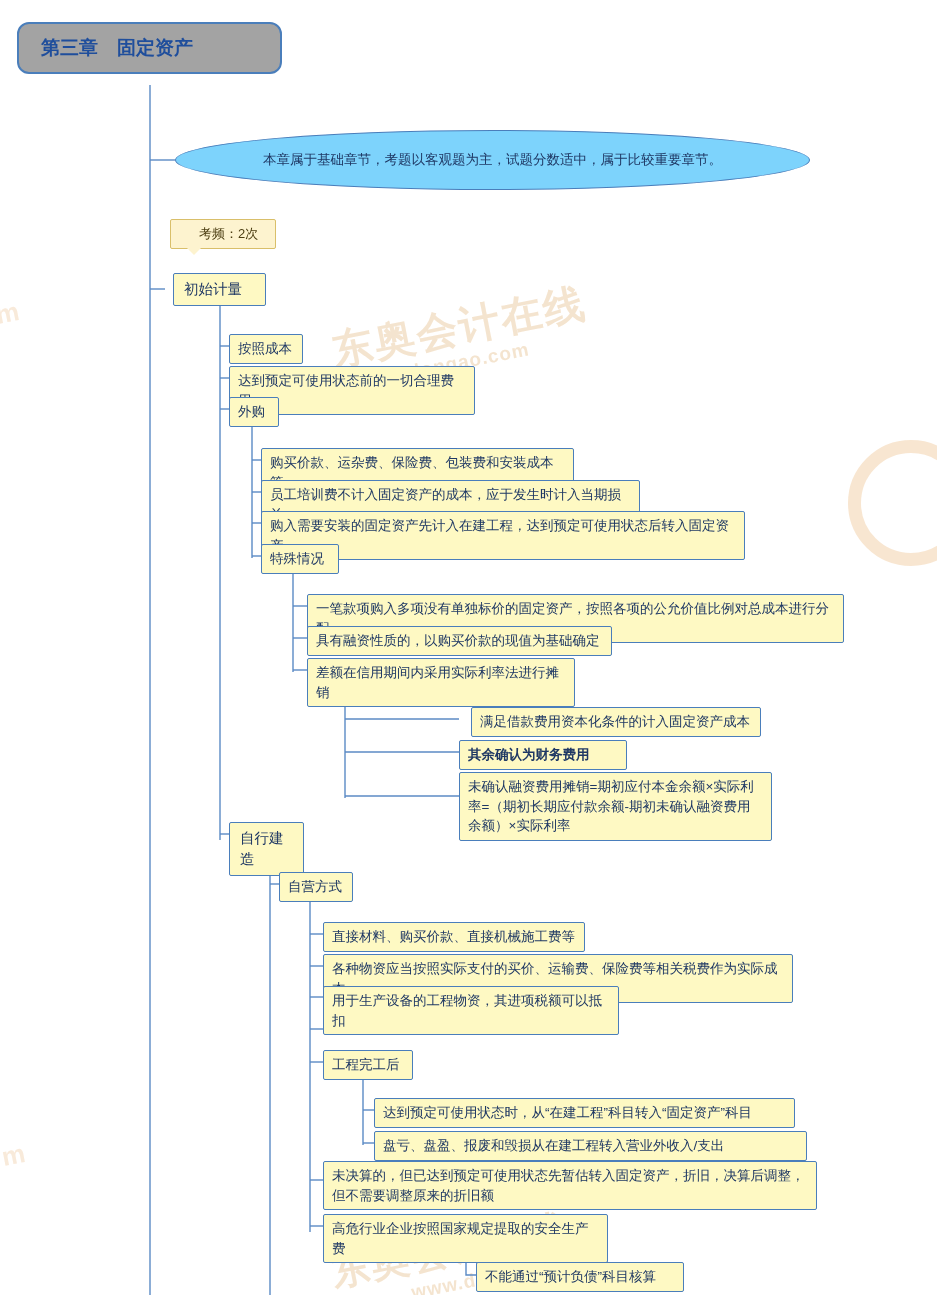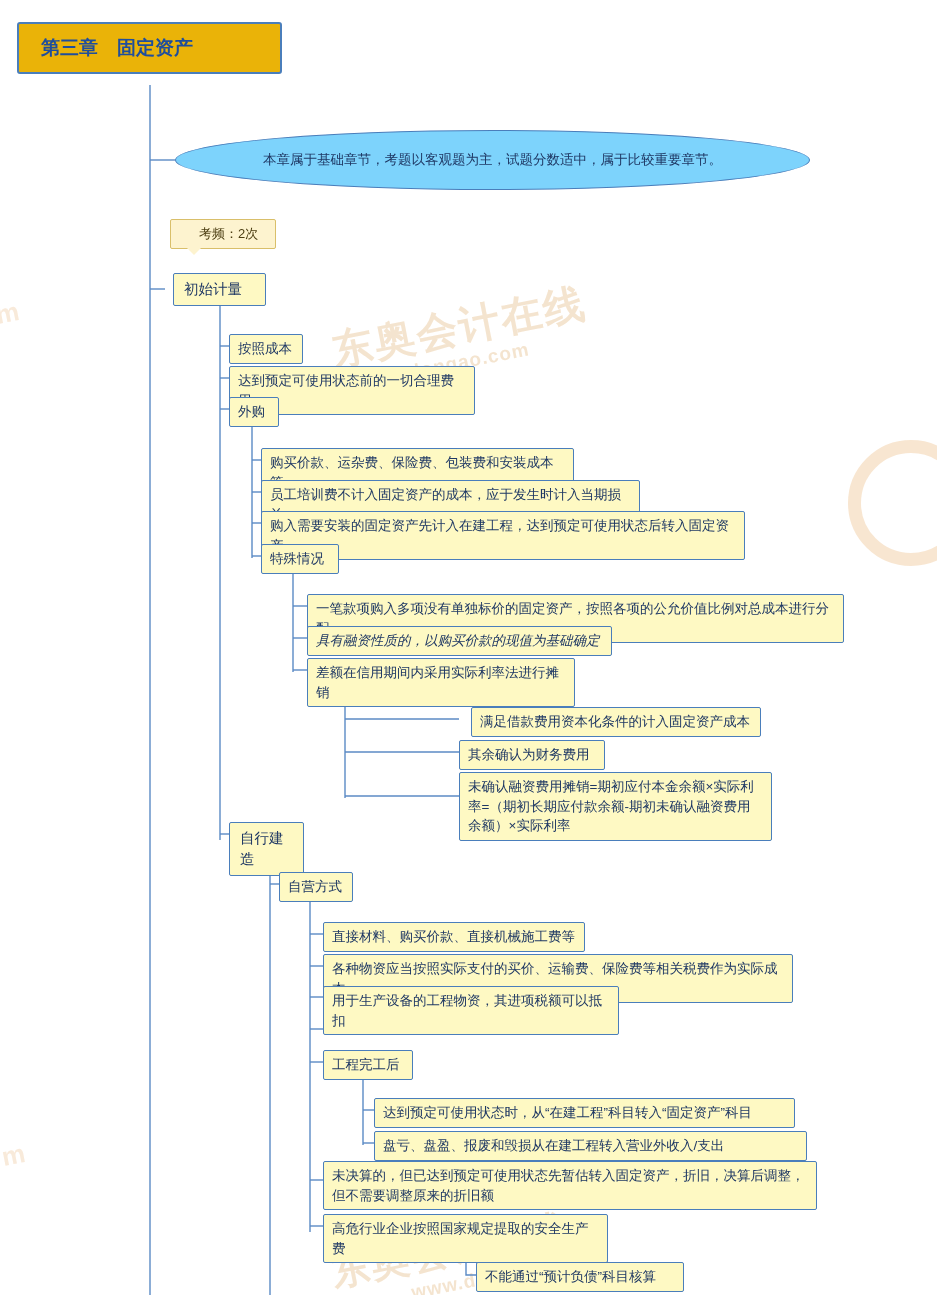--- a/index.html
+++ b/index.html
@@ -72,24 +72,24 @@
     font-size: 13.5px;
     line-height: 1.45;
     padding: 4px 8px;
     border-radius: 2px;
     white-space: pre-wrap;
   }
   .root {
     font-size: 19px;
     font-weight: bold;
     color: #1f4e9c;
-    background: #eab308;
+    background: #a3a3a3;
     border: 2px solid #4a7ebb;
     padding: 10px 22px;
-    border-radius: 3px;
+    border-radius: 12px;
   }
   .ellipse {
     position: absolute;
     box-sizing: border-box;
     border: 1px solid #4a7ebb;
     background: #7dd3fc;
     color: #1f3864;
     border-radius: 50%;
     font-size: 13.5px;
     display: flex;
@@ -196,25 +196,25 @@
   <div class="node" style="left:229px; top:334px; width:74px;">按照成本</div>
   <div class="node" style="left:229px; top:366px; width:246px;">达到预定可使用状态前的一切合理费用</div>
   <div class="node" style="left:229px; top:397px; width:50px;">外购</div>
 
   <div class="node" style="left:261px; top:448px; width:313px;">购买价款、运杂费、保险费、包装费和安装成本等</div>
   <div class="node" style="left:261px; top:480px; width:379px;">员工培训费不计入固定资产的成本，应于发生时计入当期损益</div>
   <div class="node" style="left:261px; top:511px; width:484px;">购入需要安装的固定资产先计入在建工程，达到预定可使用状态后转入固定资产</div>
   <div class="node" style="left:261px; top:544px; width:78px;">特殊情况</div>
 
   <div class="node" style="left:307px; top:594px; width:537px;">一笔款项购入多项没有单独标价的固定资产，按照各项的公允价值比例对总成本进行分配</div>
-  <div class="node" style="left:307px; top:626px; width:305px;font-style:italic;">具有融资性质的，以购买价款的现值为基础确定</div>
+  <div class="node" style="left:307px; top:626px; width:305px;">具有融资性质的，以购买价款的现值为基础确定</div>
   <div class="node" style="left:307px; top:658px; width:268px;">差额在信用期间内采用实际利率法进行摊销</div>
 
   <div class="node" style="left:459px; top:707px; width:290px;margin-left:12px;">满足借款费用资本化条件的计入固定资产成本</div>
-  <div class="node" style="left:459px; top:740px; width:146px;">其余确认为财务费用</div>
+  <div class="node" style="left:459px; top:740px; width:168px;font-weight:bold;">其余确认为财务费用</div>
   <div class="node" style="left:459px; top:772px; width:313px;">未确认融资费用摊销=期初应付本金余额×实际利率=（期初长期应付款余额-期初未确认融资费用余额）×实际利率</div>
 
   <div class="node lvl1" style="left:229px; top:822px; width:75px;">自行建造</div>
 
   <div class="node" style="left:279px; top:872px; width:74px;">自营方式</div>
 
   <div class="node" style="left:323px; top:922px; width:262px;">直接材料、购买价款、直接机械施工费等</div>
   <div class="node" style="left:323px; top:954px; width:470px;">各种物资应当按照实际支付的买价、运输费、保险费等相关税费作为实际成本</div>
   <div class="node" style="left:323px; top:986px; width:296px;">用于生产设备的工程物资，其进项税额可以抵扣</div>
   <div class="node" style="left:323px; top:1050px; width:90px;">工程完工后</div>

